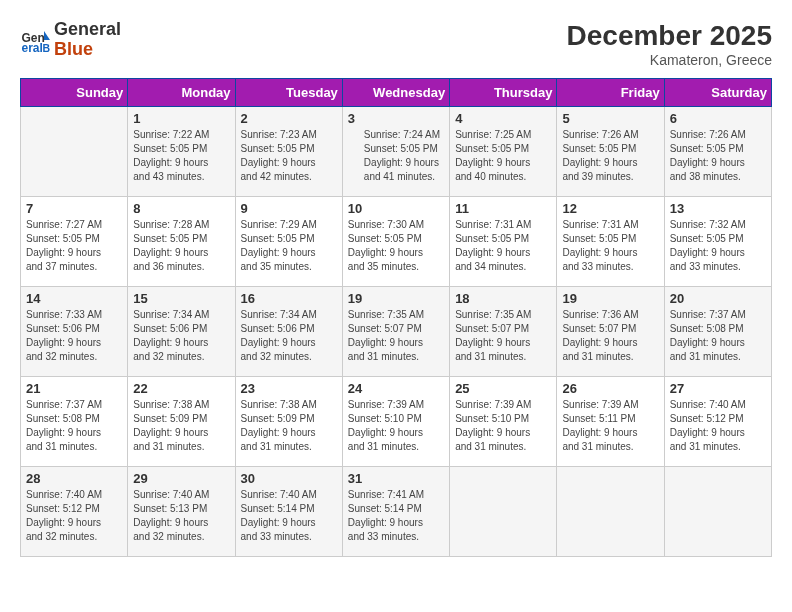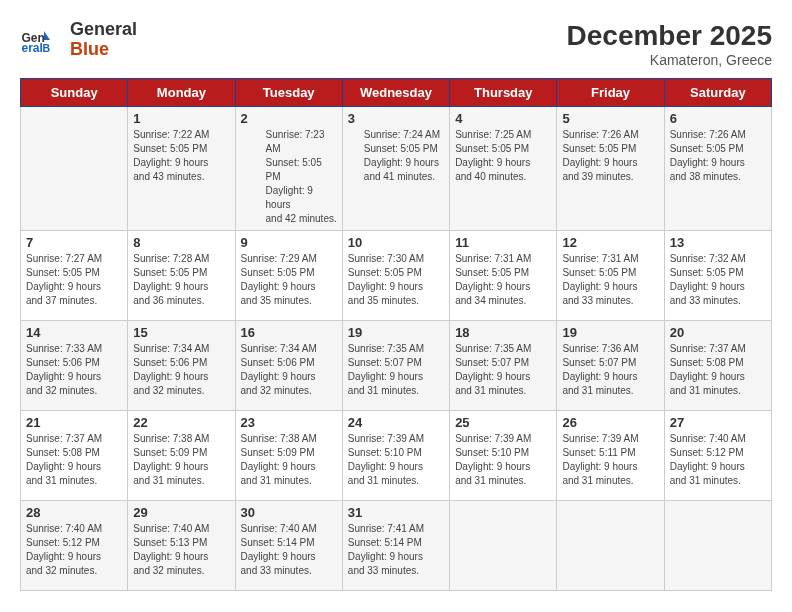--- a/index.html
+++ b/index.html
@@ -12,21 +12,21 @@
     }
     .header {
       display: flex;
       justify-content: space-between;
       align-items: flex-start;
       margin-bottom: 10px;
     }
     .logo {
       display: flex;
       align-items: center;
-      gap: 20px;
+      gap: 4px;
     }
     .logo-text {
       font-size: 18px;
       font-weight: bold;
       color: #333;
       line-height: 1.1;
     }
     .logo-icon {
       width: 30px;
       height: 30px;
@@ -42,27 +42,27 @@
     .subtitle {
       font-size: 14px;
       color: #555;
     }
     table {
       width: 100%;
       border-collapse: collapse;
       table-layout: fixed;
     }
     thead tr th {
-      background-color: #b91c1c;
+      background-color: #a21caf;
       color: white;
       padding: 6px 4px;
       font-size: 13px;
       font-weight: bold;
       border: 1px solid #0d47a1;
-      text-align: center;
+      text-align: right;
     }
     tbody tr td {
       border: 1px solid #ccc;
       vertical-align: top;
       padding: 4px 5px;
       font-size: 10.5px;
       color: #333;
       min-height: 80px;
       height: 90px;
     }
@@ -125,21 +125,21 @@
         <td></td>
         <td>
           <span class="day-number">1</span>
           <div class="day-info" style="white-space: pre-line;">Sunrise: 7:22 AM
 Sunset: 5:05 PM
 Daylight: 9 hours
 and 43 minutes.</div>
         </td>
         <td>
           <span class="day-number">2</span>
-          <div class="day-info" style="white-space: pre-line; margin-left: 25px;">Sunrise: 7:23 AM
+          <div class="day-info" style="white-space: pre-line;">Sunrise: 7:23 AM
 Sunset: 5:05 PM
 Daylight: 9 hours
 and 42 minutes.</div>
         </td>
         <td>
           <span class="day-number">3</span>
           <div class="day-info" style="white-space: pre-line; margin-left: 16px;">Sunrise: 7:24 AM
 Sunset: 5:05 PM
 Daylight: 9 hours
 and 41 minutes.</div>

